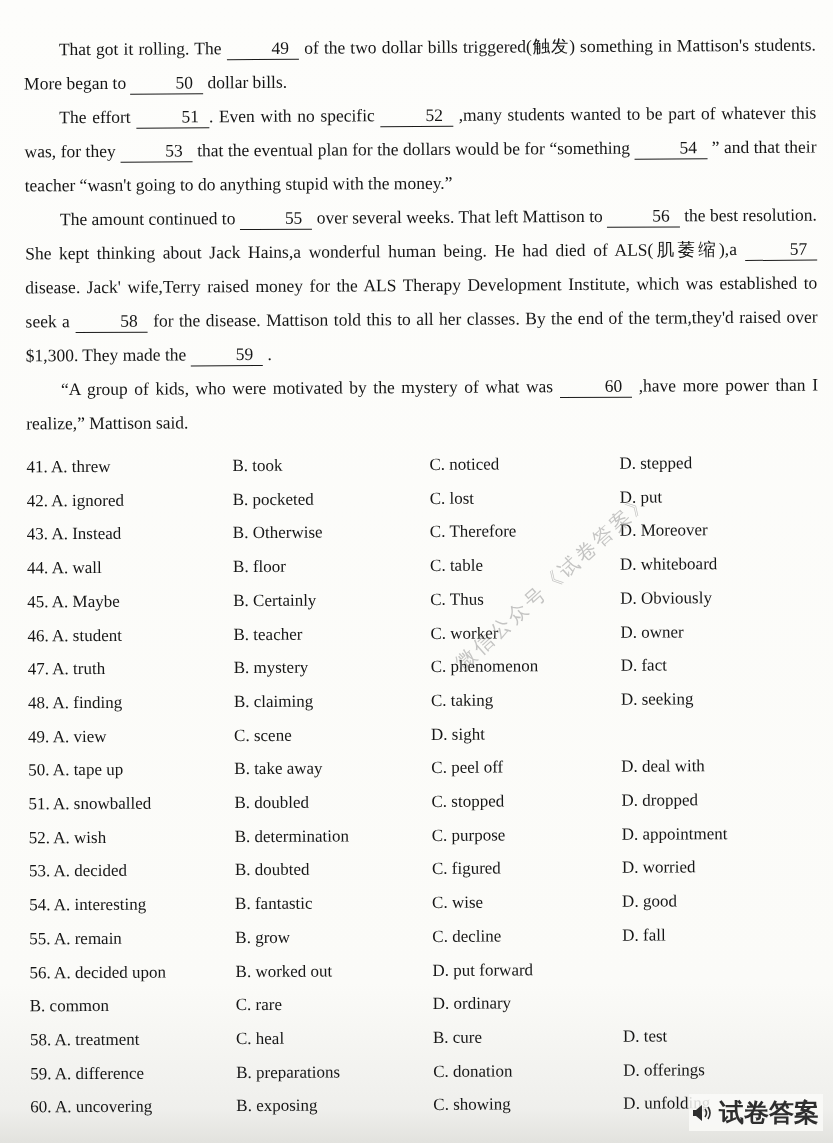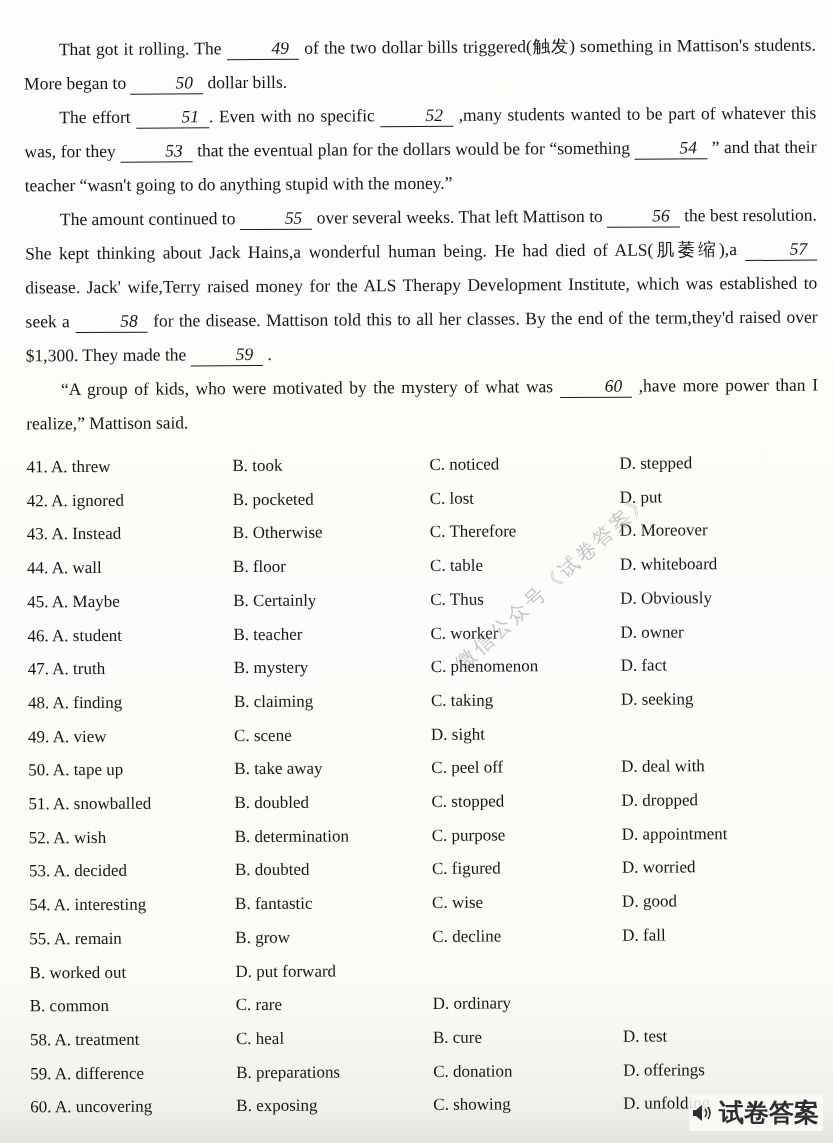--- a/index.html
+++ b/index.html
@@ -21,21 +21,20 @@
     text-align: justify;
   }
   .passage p { margin: 0; text-indent: 2em; }
   .blank {
     display: inline-block;
     min-width: 34px;
     padding: 0 10px;
     text-align: center;
     border-bottom: 1.4px solid #1a1a1a;
     line-height: 22px;
-    font-style: italic;
   }
   .options { padding: 6px 0 0 27px; font-size: 17px; }
   .row {
     display: grid;
     grid-template-columns: 206px 197px 190px 1fr;
     line-height: 33.7px;
     white-space: nowrap;
   }
   .watermark {
     position: absolute;
@@ -162,20 +161,21 @@
           <span>C. wise</span>
           <span>D. good</span>
         </div>
       <div class="row">
           <span>55. A. remain</span>
           <span>B. grow</span>
           <span>C. decline</span>
           <span>D. fall</span>
         </div>
       <div class="row">
+          <span>56. A. decided upon</span>
           <span>B. worked out</span>
           <span>D. put forward</span>
         </div>
       <div class="row">
           <span>B. common</span>
           <span>C. rare</span>
           <span>D. ordinary</span>
         </div>
       <div class="row">
           <span>58. A. treatment</span>

